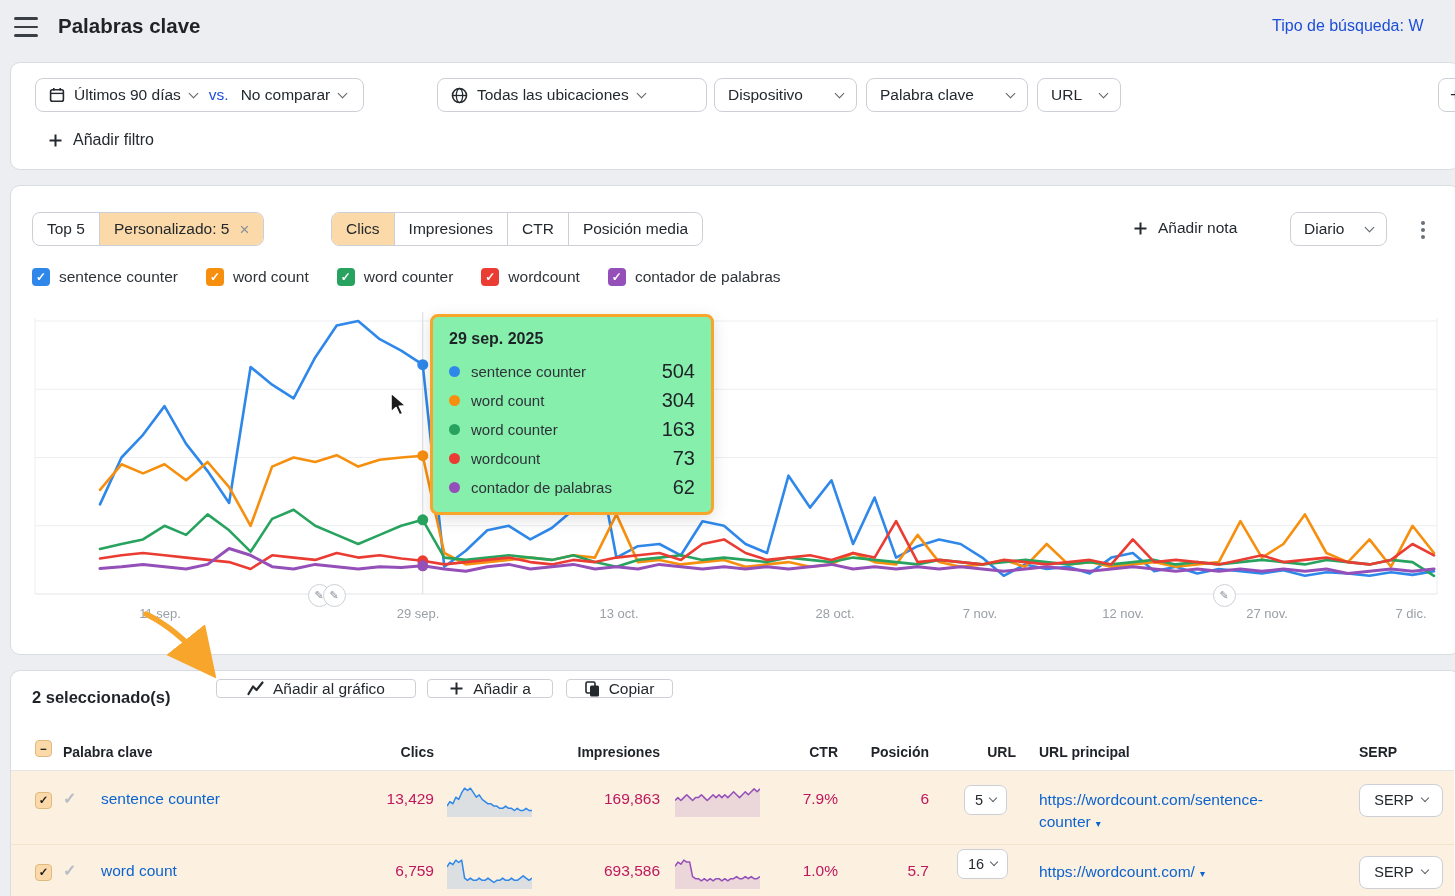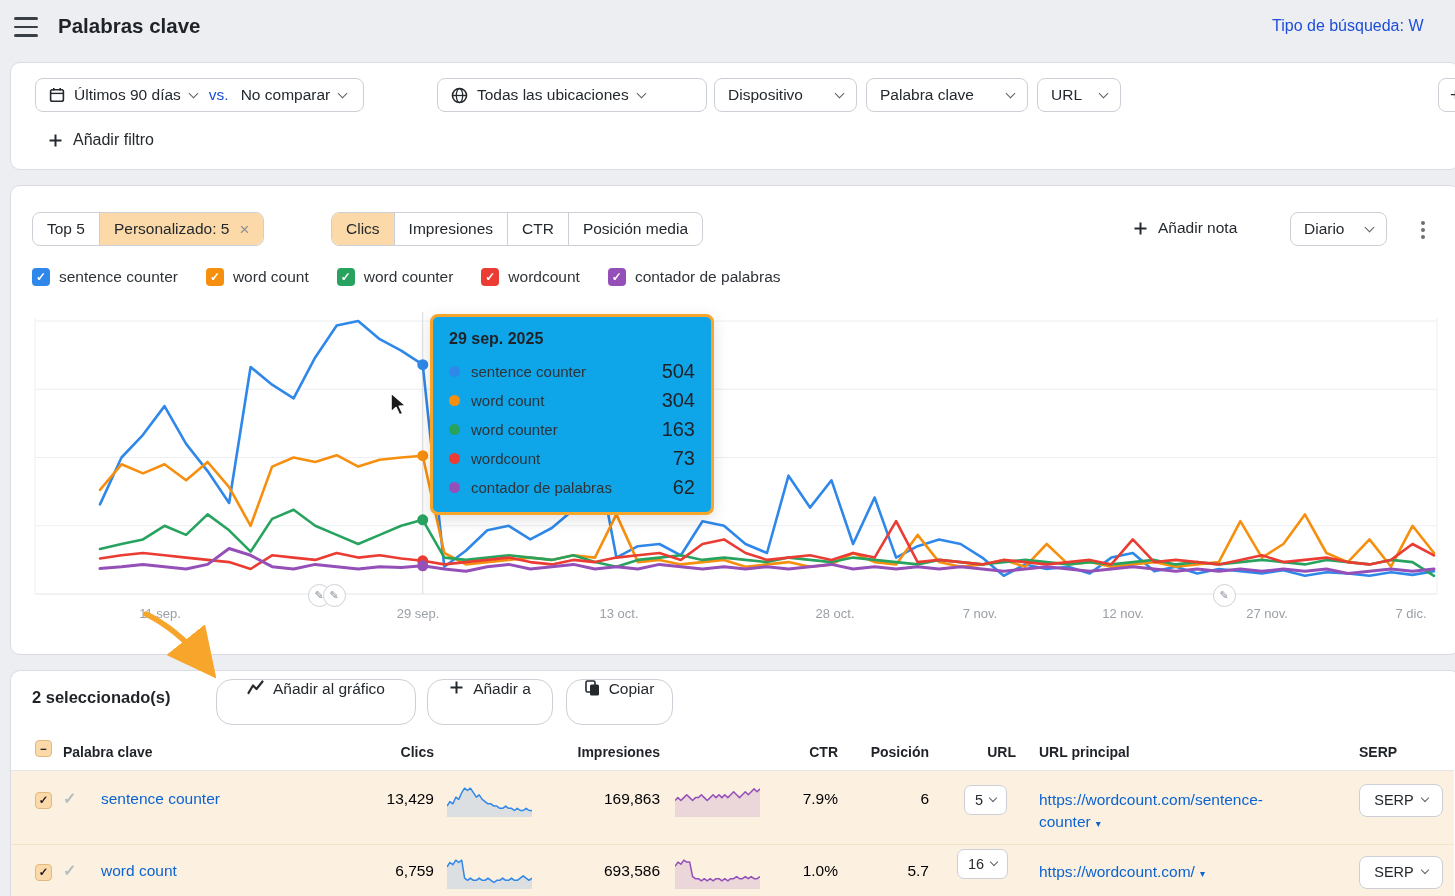--- a/index.html
+++ b/index.html
@@ -17,34 +17,34 @@
   .seg:first-child{border-left:none}
   .seg.sel{background:#fbd9a8}
   .xclose{color:#8a9099;font-size:17px;line-height:1}
   .linkish{display:flex;align-items:center;gap:10px;font-size:15.5px;color:#24292e}
   .legend{position:absolute;left:32px;top:268px;display:flex;align-items:center;gap:28px}
   .legend-item{display:flex;align-items:center;gap:9px}
   .cbox{width:18px;height:18px;border-radius:4px;display:flex;align-items:center;justify-content:center;color:#fff;font-size:12px;font-weight:bold}
   .legend-label{font-size:15.5px;color:#2e3338}
   .xtick{position:absolute;top:606px;transform:translateX(-50%);font-size:13px;color:#9aa0a6;white-space:nowrap}
   .note-marker{position:absolute;width:23px;height:23px;border-radius:50%;background:#fff;border:1px solid #cdd1d6;display:flex;align-items:center;justify-content:center;font-size:11px;color:#8a9099;z-index:4}
-  .tooltip{position:absolute;left:430px;top:314px;width:284px;background:#0ea5e9;border:3px solid #f7a62b;border-radius:8px;box-shadow:0 4px 16px rgba(0,0,0,.13);padding:13px 16px 10px 16px;z-index:6}
+  .tooltip{position:absolute;left:430px;top:314px;width:284px;background:#86efac;border:3px solid #f7a62b;border-radius:8px;box-shadow:0 4px 16px rgba(0,0,0,.13);padding:13px 16px 10px 16px;z-index:6}
   .tt-title{font-size:16px;font-weight:bold;color:#1f2328;margin-bottom:9px}
   .tt-row{display:flex;align-items:center;gap:11px;height:29px}
   .tt-dot{width:11px;height:11px;border-radius:50%;flex:0 0 auto}
   .tt-name{flex:1;font-size:15px;color:#2e3338}
   .tt-val{font-size:20px;color:#1f2328}
-  .act-btn{position:absolute;display:flex;align-items:flex-start;justify-content:center;gap:9px;height:46px;border:1px solid #ccd0d6;border-radius:16px;background:#fff;font-size:15.5px}
+  .act-btn{position:absolute;display:flex;align-items:center;justify-content:center;gap:9px;height:19px;border:1px solid #ccd0d6;border-radius:4px;background:#fff;font-size:15.5px}
   .th{position:absolute;top:744px;font-size:14px;font-weight:bold;color:#1f2328;white-space:nowrap}
   .tbox{position:absolute;width:17px;height:17px;border-radius:4px;background:#fbd9a8;border:1px solid #dfba80;display:flex;align-items:center;justify-content:center;font-size:11.5px;font-weight:bold;color:#1c1c1c}
   .trow{position:absolute;left:11px;width:1443px;background:#fcf0e1}
   .rowline{border-top:1px solid #f3e3c9}
   .graycheck{position:absolute;color:#b6bcc3;font-size:16px;font-weight:bold}
   .kwlink{position:absolute;color:#0b63ce;font-size:15.5px;white-space:nowrap;cursor:pointer}
-  .numcell{position:absolute;text-align:right;font-size:15.5px;color:#000000}
+  .numcell{position:absolute;text-align:right;font-size:15.5px;color:#be185d}
   .ddbtn{position:absolute;display:flex;align-items:center;justify-content:center;gap:7px;height:30px;border:1px solid #ccd0d6;border-radius:7px;background:#fff;font-size:14.5px;padding:0 10px}
   .serpbtn{position:absolute;display:flex;align-items:center;justify-content:center;gap:8px;width:84px;height:33px;border:1px solid #ccd0d6;border-radius:8px;background:#fff;font-size:14.5px}
   .urlcell{position:absolute;width:270px;font-size:15.5px;line-height:22px;color:#0b63ce;overflow-wrap:break-word;cursor:pointer}
   .caret{font-size:10px;color:#0b63ce;margin-left:5px}
   .kebab{position:absolute;left:1412px;top:216px;width:22px;height:28px;display:flex;flex-direction:column;align-items:center;justify-content:center;gap:3px}
   .kebab i{width:4px;height:4px;border-radius:50%;background:#6a7077}
   .hamb{position:absolute;left:14px;top:17px;width:24px;height:20px;display:flex;flex-direction:column;justify-content:space-between;cursor:pointer}
   .hamb i{height:2.6px;background:#3a3f45;border-radius:2px}
 </style>
 </head>

